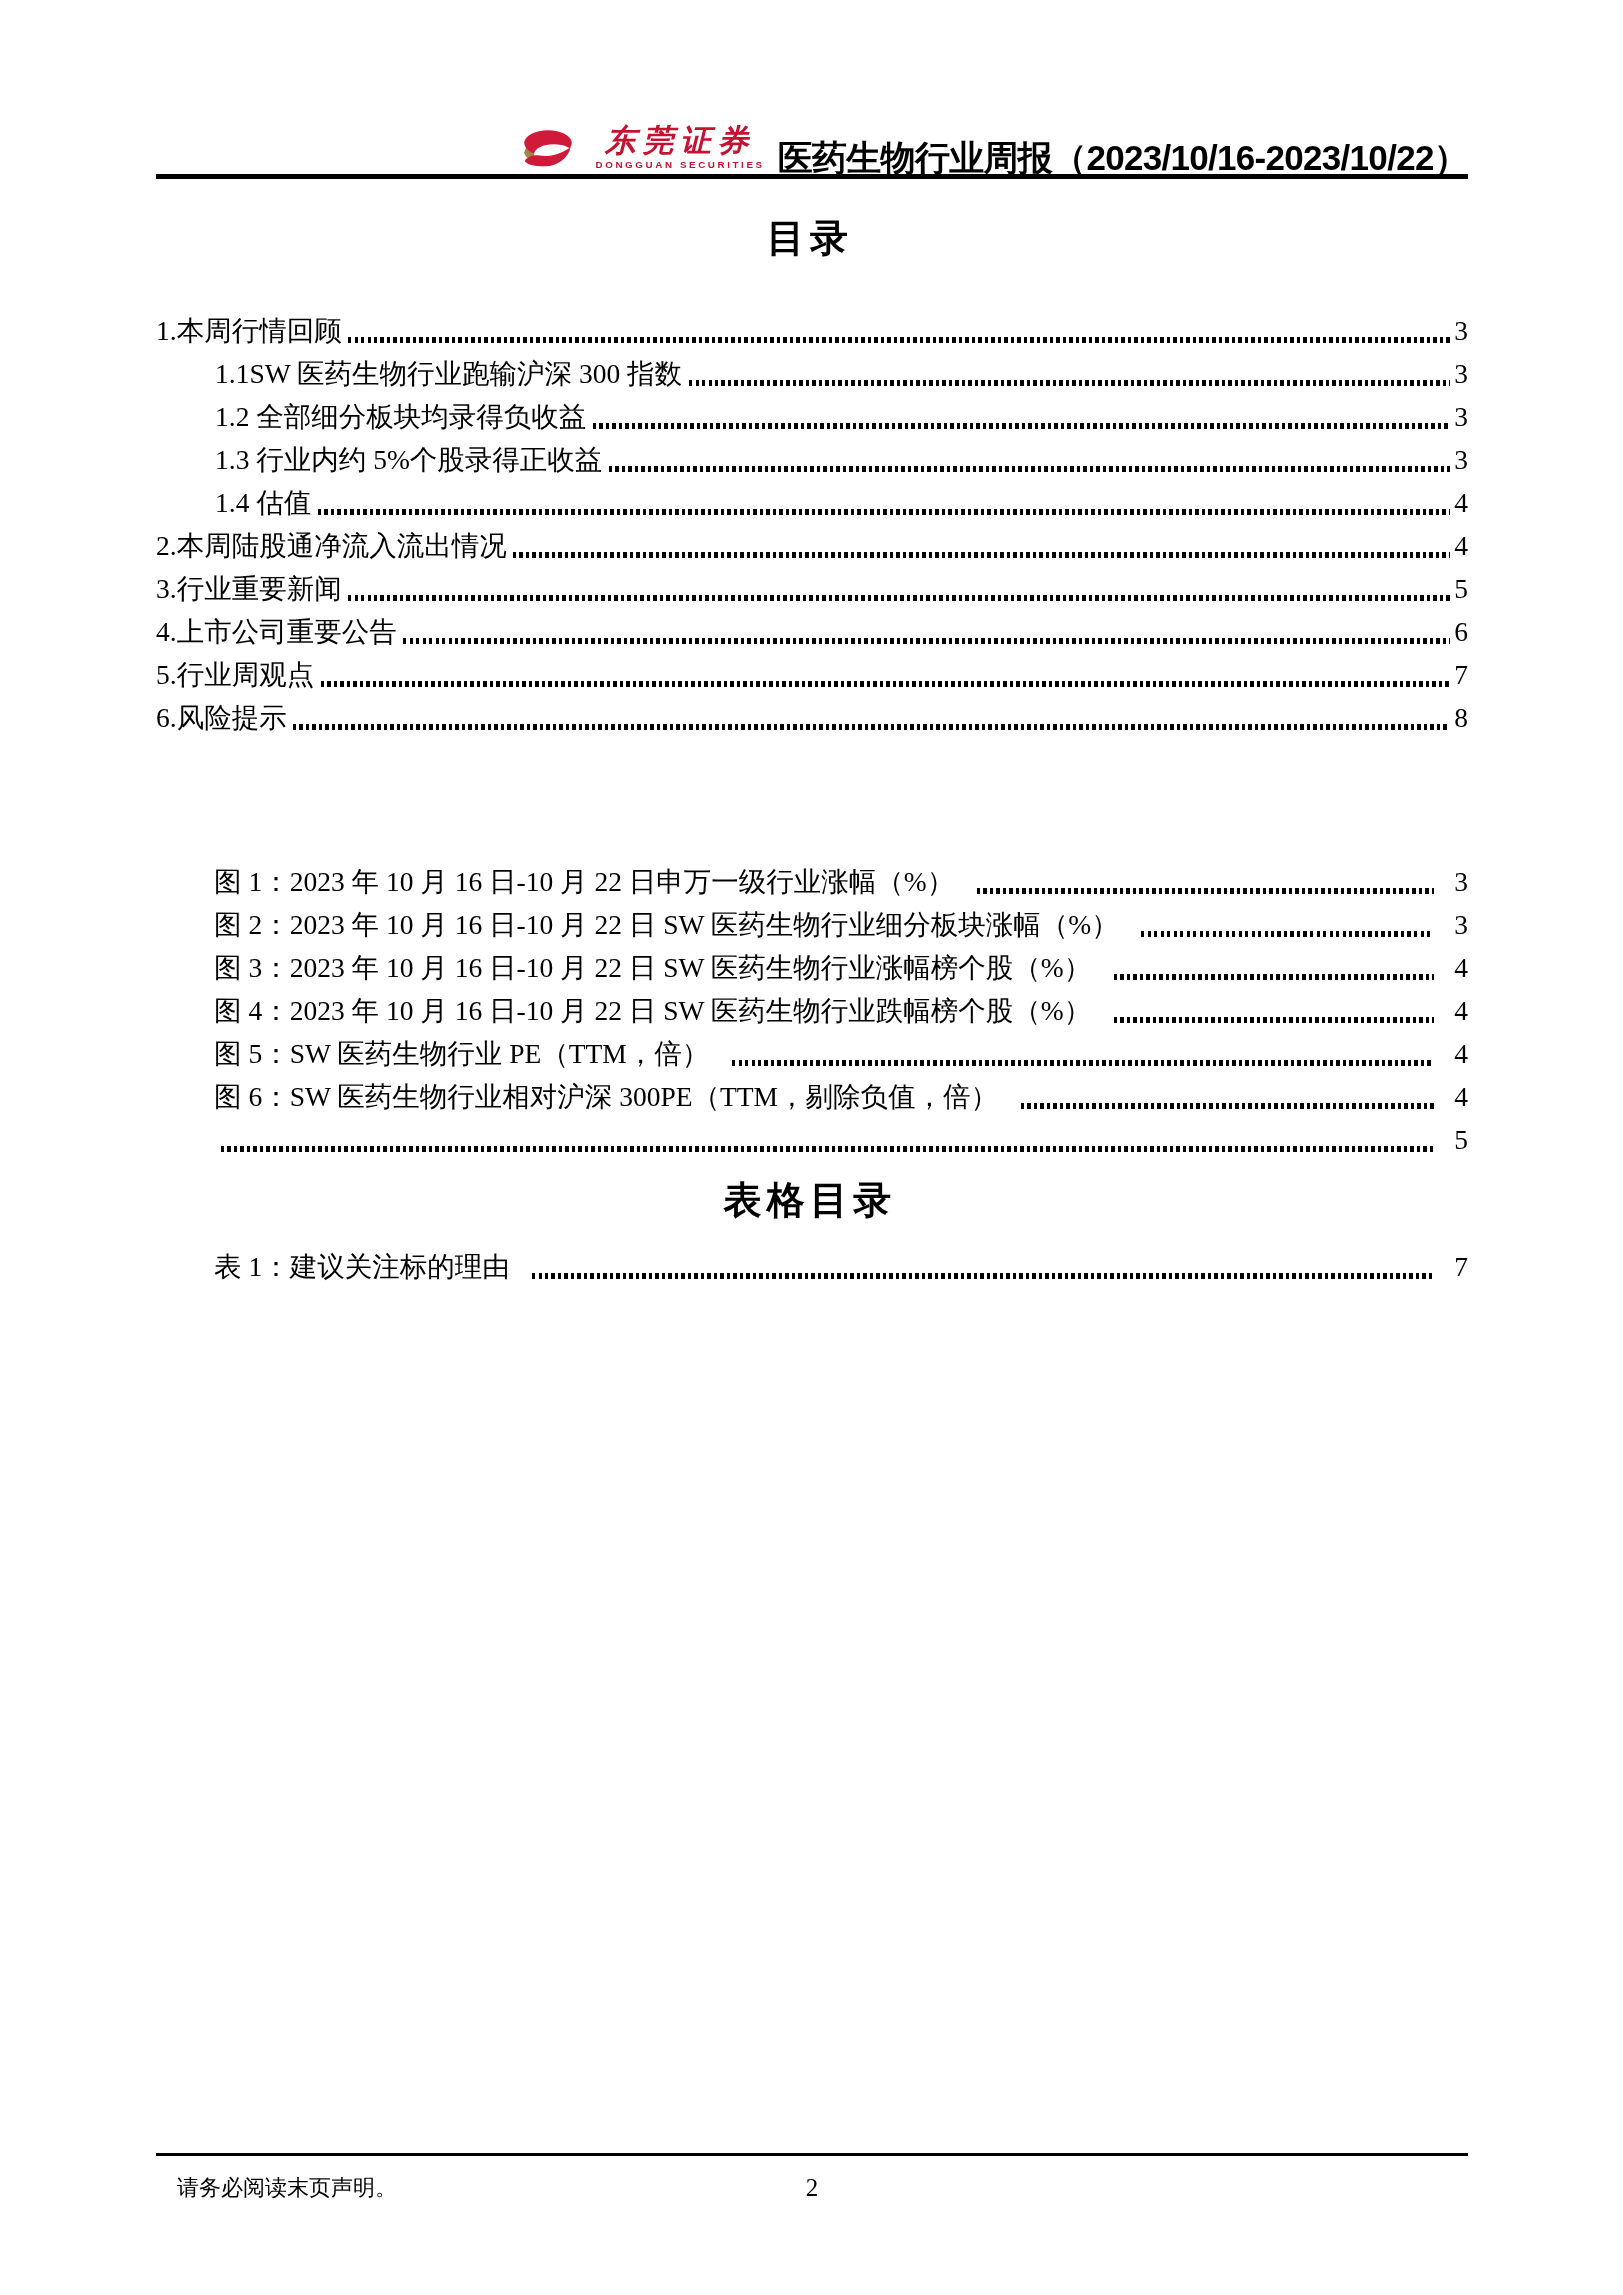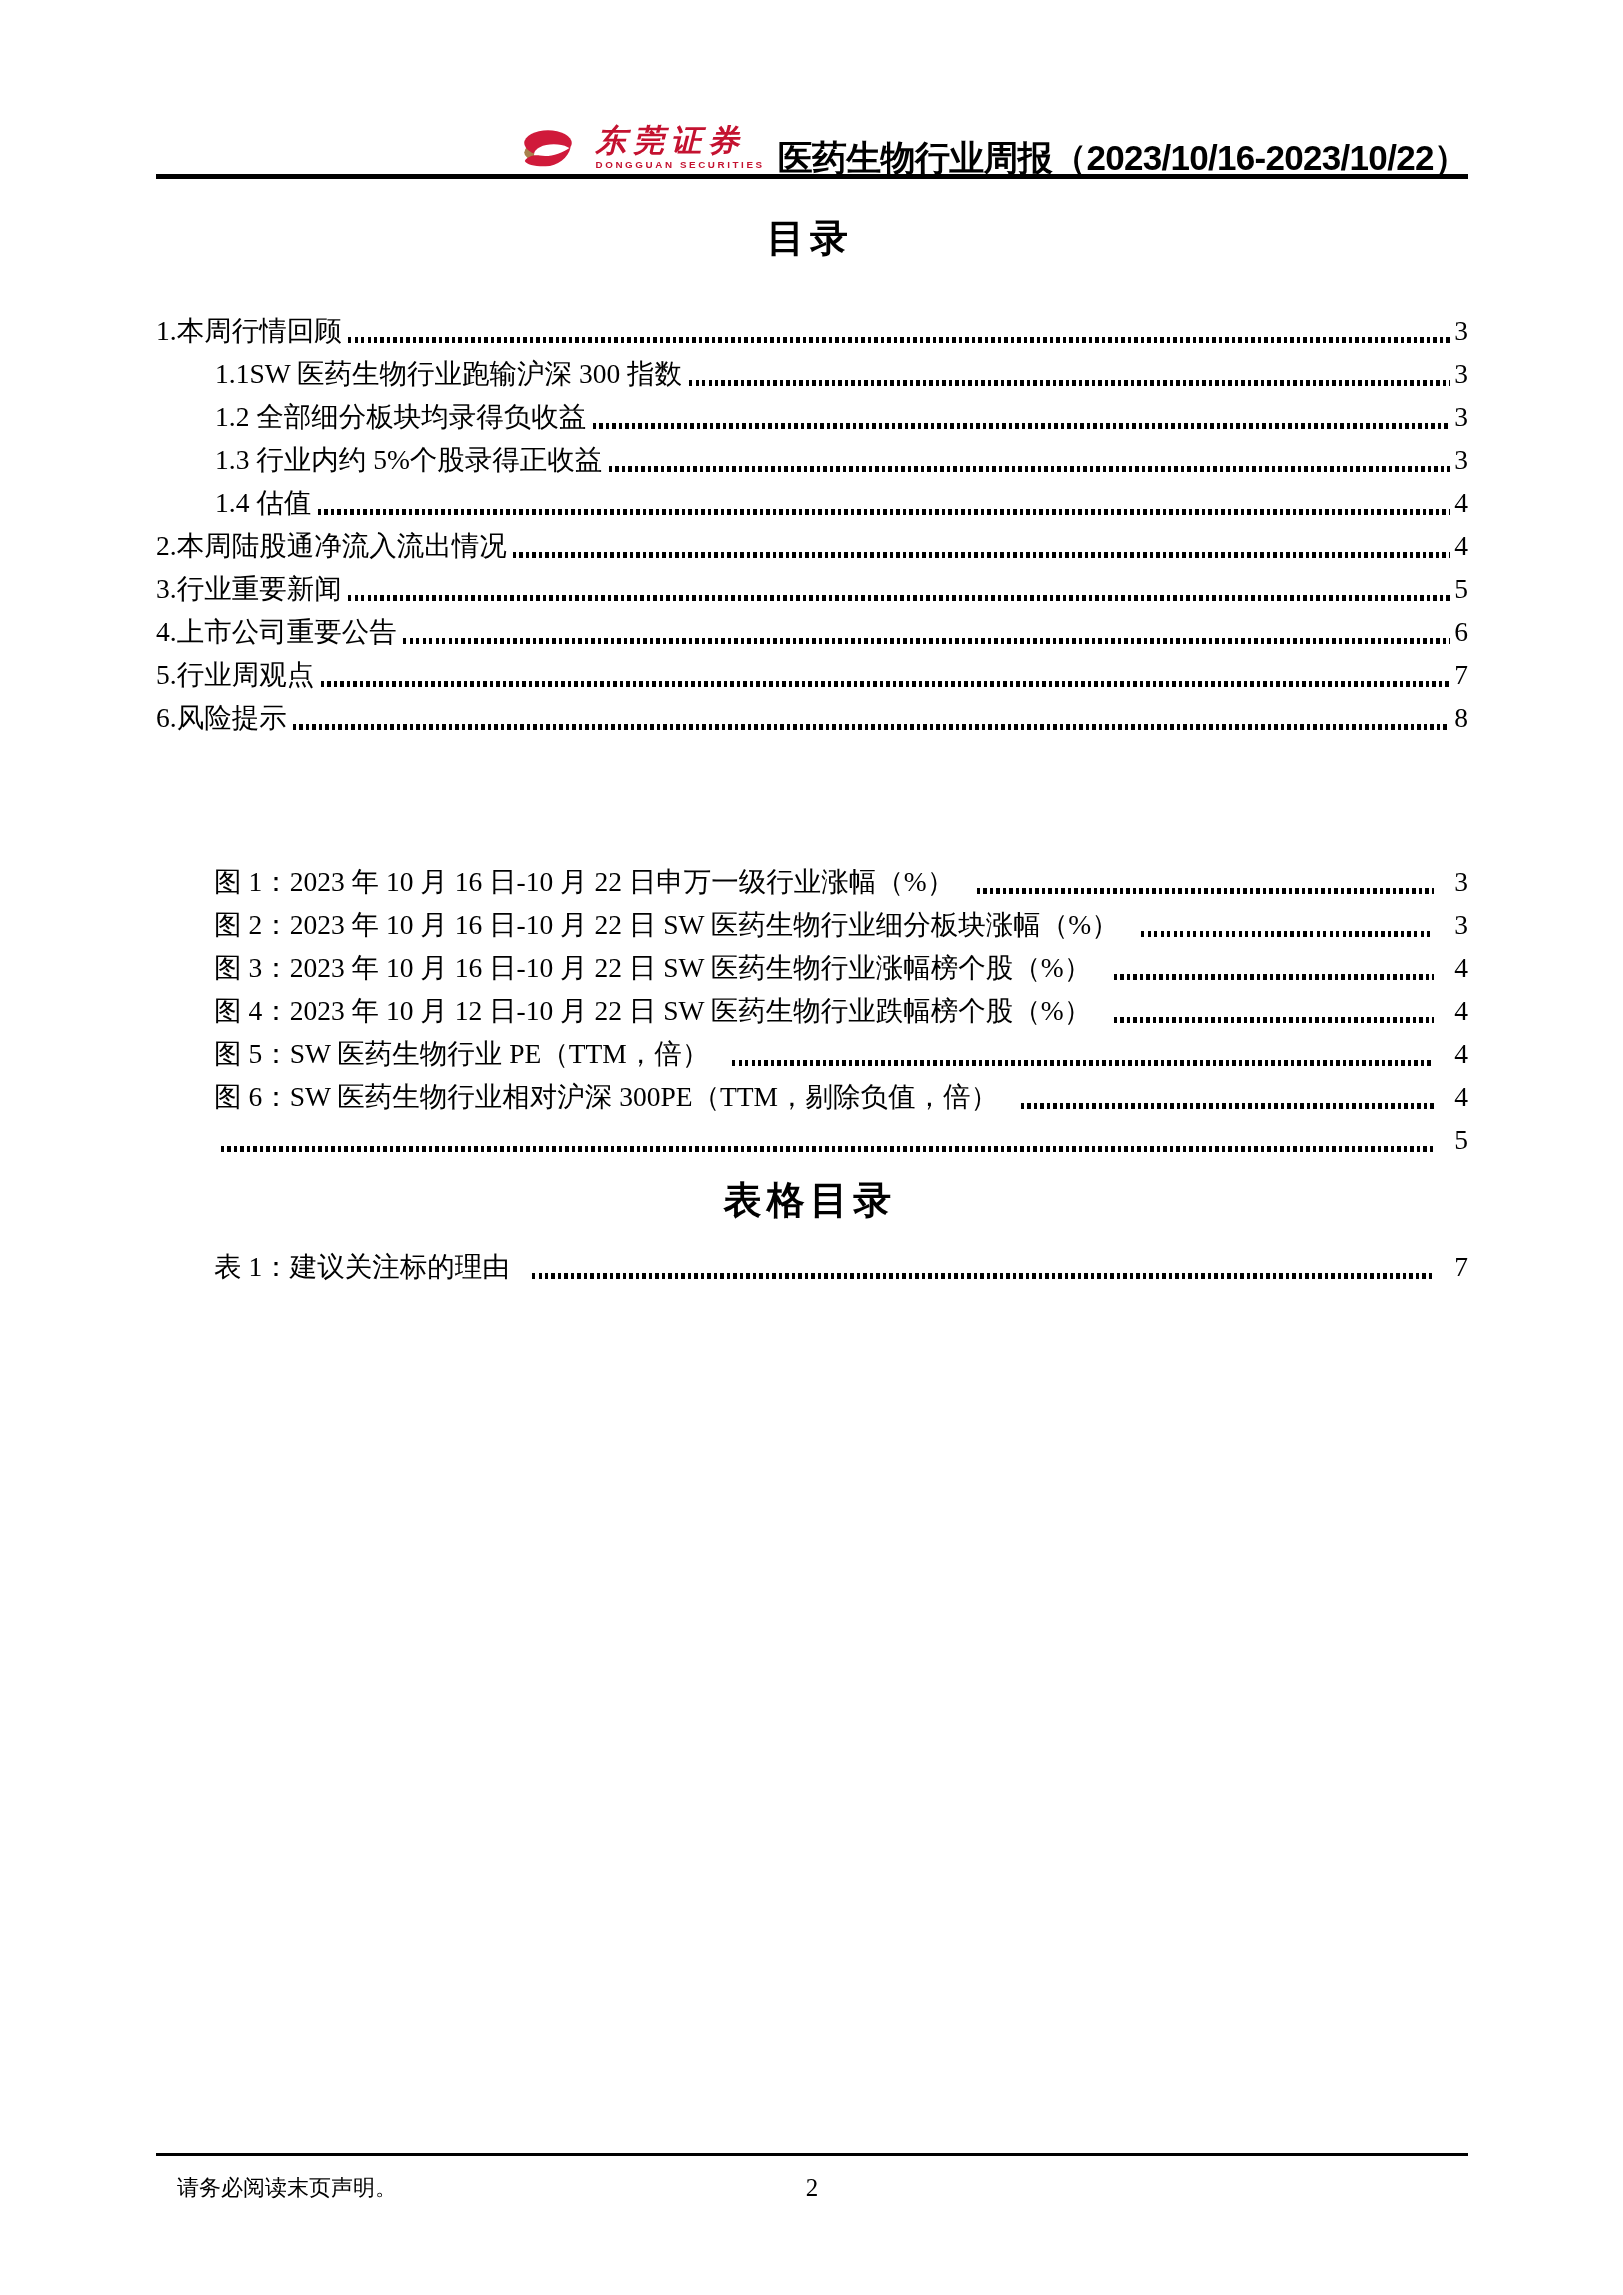--- a/index.html
+++ b/index.html
@@ -15,21 +15,21 @@
 
   
   .header {
     position:absolute; top:0; left:156px; right:155px; height:179px;
     display:flex; align-items:flex-end; justify-content:flex-end;
   }
   .header-rule {
     position:absolute; left:0; right:0; bottom:0; height:5.2px; background:#000;
   }
   .logo-mark { margin:0 18.3px 7.9px 0; flex:none; }
-  .brand { display:flex; flex-direction:column; align-items:flex-start; margin:0 13px 9.2px 0; }
+  .brand { display:flex; flex-direction:column; align-items:center; margin:0 13px 9.2px 0; }
   .brand-cn {
     font-family:"Liberation Serif","DejaVu Serif",serif;
     font-style:italic; font-weight:700; font-size:31px; line-height:31px;
     letter-spacing:6.5px; color:#c41230; white-space:nowrap;
   }
   .brand-en {
     font-family:"Liberation Sans","DejaVu Sans",sans-serif;
     font-weight:700; font-size:9.8px; letter-spacing:2.6px; color:#c41230;
     margin-top:2.6px; white-space:nowrap;
   }
@@ -185,21 +185,21 @@
           <span class="pg">3</span>
         </div>
 
         <div class="row">
           <span class="label">图 3：2023 年 10 月 16 日-10 月 22 日 SW 医药生物行业涨幅榜个股（%）</span>
           <span class="dots"></span>
           <span class="pg">4</span>
         </div>
 
         <div class="row">
-          <span class="label">图 4：2023 年 10 月 12 日-10 月 22 日 SW 医药生物行业跌幅榜个股（%）</span>
+          <span class="label">图 4：2023 年 10 月 16 日-10 月 22 日 SW 医药生物行业跌幅榜个股（%）</span>
           <span class="dots"></span>
           <span class="pg">4</span>
         </div>
 
         <div class="row">
           <span class="label">图 5：SW 医药生物行业 PE（TTM，倍）</span>
           <span class="dots"></span>
           <span class="pg">4</span>
         </div>
 

